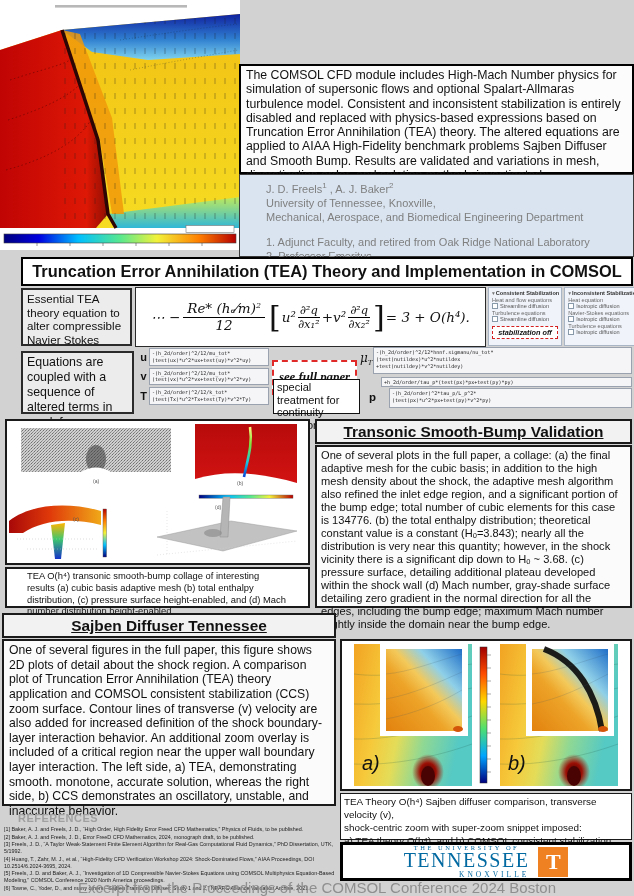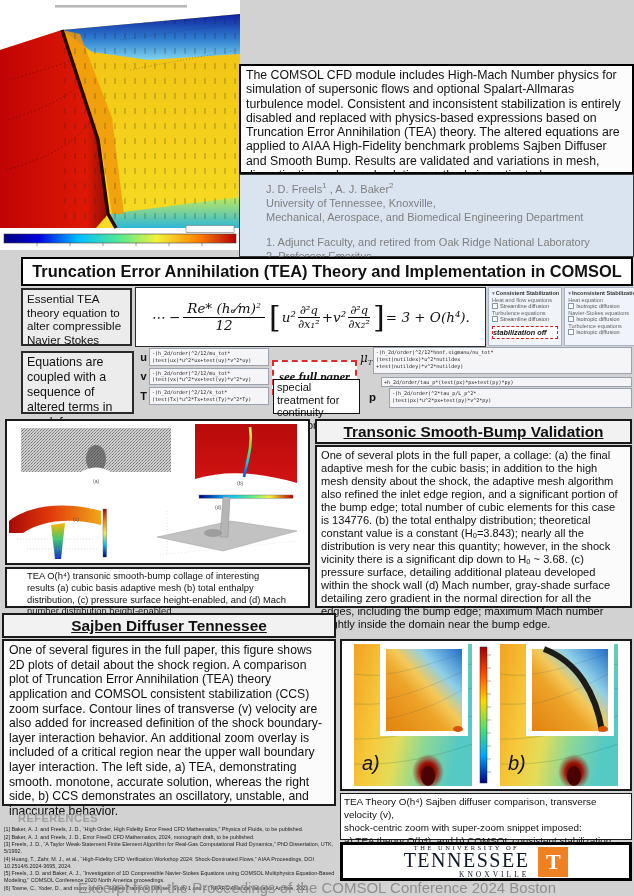--- a/index.html
+++ b/index.html
@@ -31,21 +31,21 @@
   .sfrac .d{line-height:1.05;}
   .brk{font-size:30px;font-style:normal;font-weight:400;margin:0 1px;line-height:1;}
   #stab-panel{left:488px;top:287px;width:145px;height:59px;display:flex;gap:2px;}
   .pane{flex:1;background:#f0f4fa;border:1px solid #a9b5c5;font-size:5.6px;padding:2px 2px 1px 3px;color:#555;}
   .pane-hdr{font-weight:bold;color:#333;margin-bottom:1px;white-space:nowrap;}
   .tri{color:#777;margin-right:1px;}
   .grp-label{color:#666;margin-top:1px;white-space:nowrap;}
   .cbx-row{display:flex;align-items:center;gap:2px;white-space:nowrap;}
   .cbx{width:4px;height:4px;border:0.7px solid #8899aa;background:#fff;display:inline-block;flex:0 0 auto;}
   #stab-off{margin-top:4px;border:1.5px dashed #d42020;background:#fff;width:64px;
-    font:italic bold 7.3px "Liberation Sans","DejaVu Sans",sans-serif;color:#111;padding:1px 0;}
+    font:italic bold 7.3px "Liberation Sans","DejaVu Sans",sans-serif;color:#111;text-align:center;padding:1px 0;}
   
   #coupled-box{left:21px;top:351px;width:113px;height:63px;border:2px solid #2a2a2a;background:#ececec;
     font-size:12.4px;line-height:1.2;padding:2px 4px;}
   #uvt-block{left:138px;top:348px;width:131px;}
   .uvt-row{display:flex;align-items:stretch;margin-bottom:2px;}
   .uvt-var{width:11px;font-weight:bold;font-size:11px;display:flex;align-items:center;justify-content:center;}
   .code-box{border:1px solid #9aa2b0;background:#f5f5f8;font-family:"DejaVu Sans Mono","Liberation Mono",monospace;
     font-size:5px;line-height:1.35;padding:1px 2px;white-space:pre-line;color:#222;}
   .uvt-row .code-box{flex:1;}
   #see-box{left:272px;top:352px;width:85px;height:35px;border:2px dashed #e02a2a;background:#fff;
@@ -75,21 +75,21 @@
   #refs-header{left:18px;top:812px;font-weight:bold;font-size:11px;color:#a0a0a0;letter-spacing:0.5px;}
   #refs-list{left:4px;top:826px;width:332px;font-size:5.4px;line-height:1.3;color:#222;}
   .ref-item{margin-bottom:0.5px;}
   #sajben-figure{left:340px;top:639px;width:292px;height:152px;border:2px solid #1a1a1a;background:#fff;
     display:flex;align-items:center;justify-content:center;gap:3px;padding:3px;}
   #sajben-caption{left:340px;top:793px;width:292px;height:47px;border:1.5px solid #1a1a1a;background:#fff;
     font-size:9.9px;line-height:1.32;padding:1px 3px;white-space:pre-line;}
   
   #logo-box{left:340px;top:842px;width:292px;height:39px;border:3px solid #000;background:#fff;
     display:flex;align-items:center;justify-content:center;gap:9px;}
-  #logo-text{font-family:"Liberation Serif","DejaVu Serif",serif;color:#0f172a;text-align:center;}
+  #logo-text{font-family:"Liberation Serif","DejaVu Serif",serif;color:#0369a1;text-align:center;}
   #logo-line1{font-size:6.5px;letter-spacing:2.5px;}
   #logo-line2{font-size:20px;letter-spacing:1.5px;line-height:0.95;}
   #logo-line3{font-size:7.5px;letter-spacing:3px;text-align:right;}
   #logo-t{width:30px;height:30px;display:flex;align-items:center;justify-content:center;
     font-family:"Liberation Serif",serif;font-weight:bold;font-size:22px;color:#fff;}
   #footer{left:0;top:879px;width:634px;text-align:center;font-size:15px;color:#8f8f8f;}
 </style>
 </head>
 <body>
 

